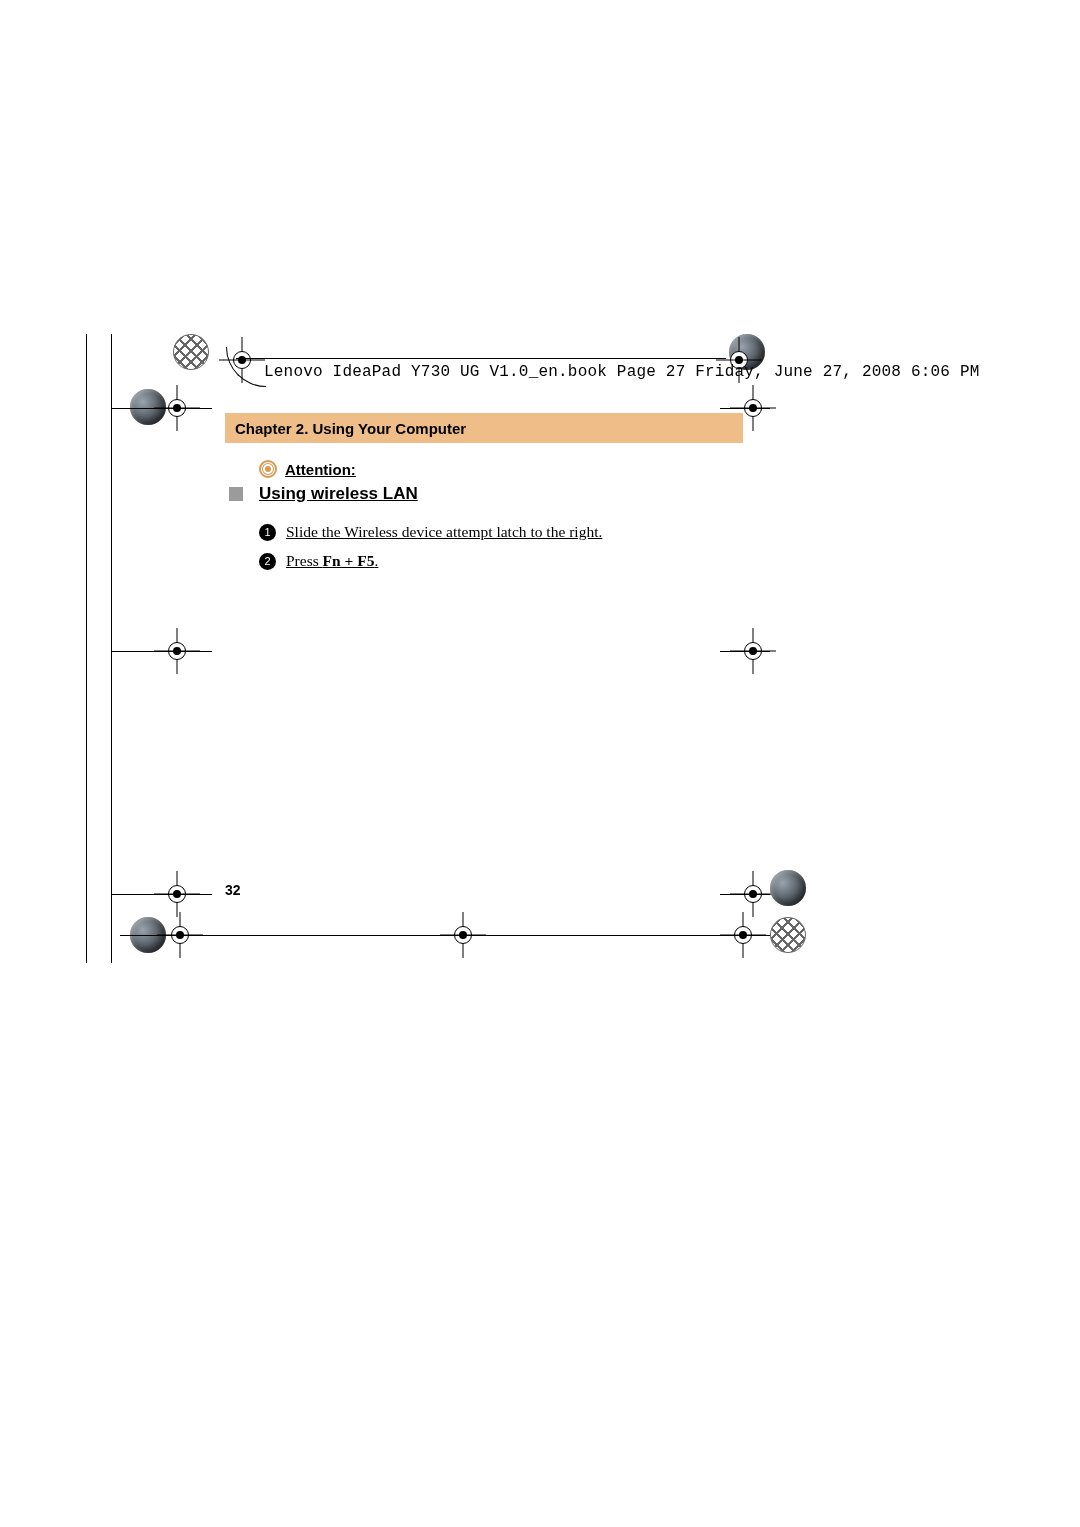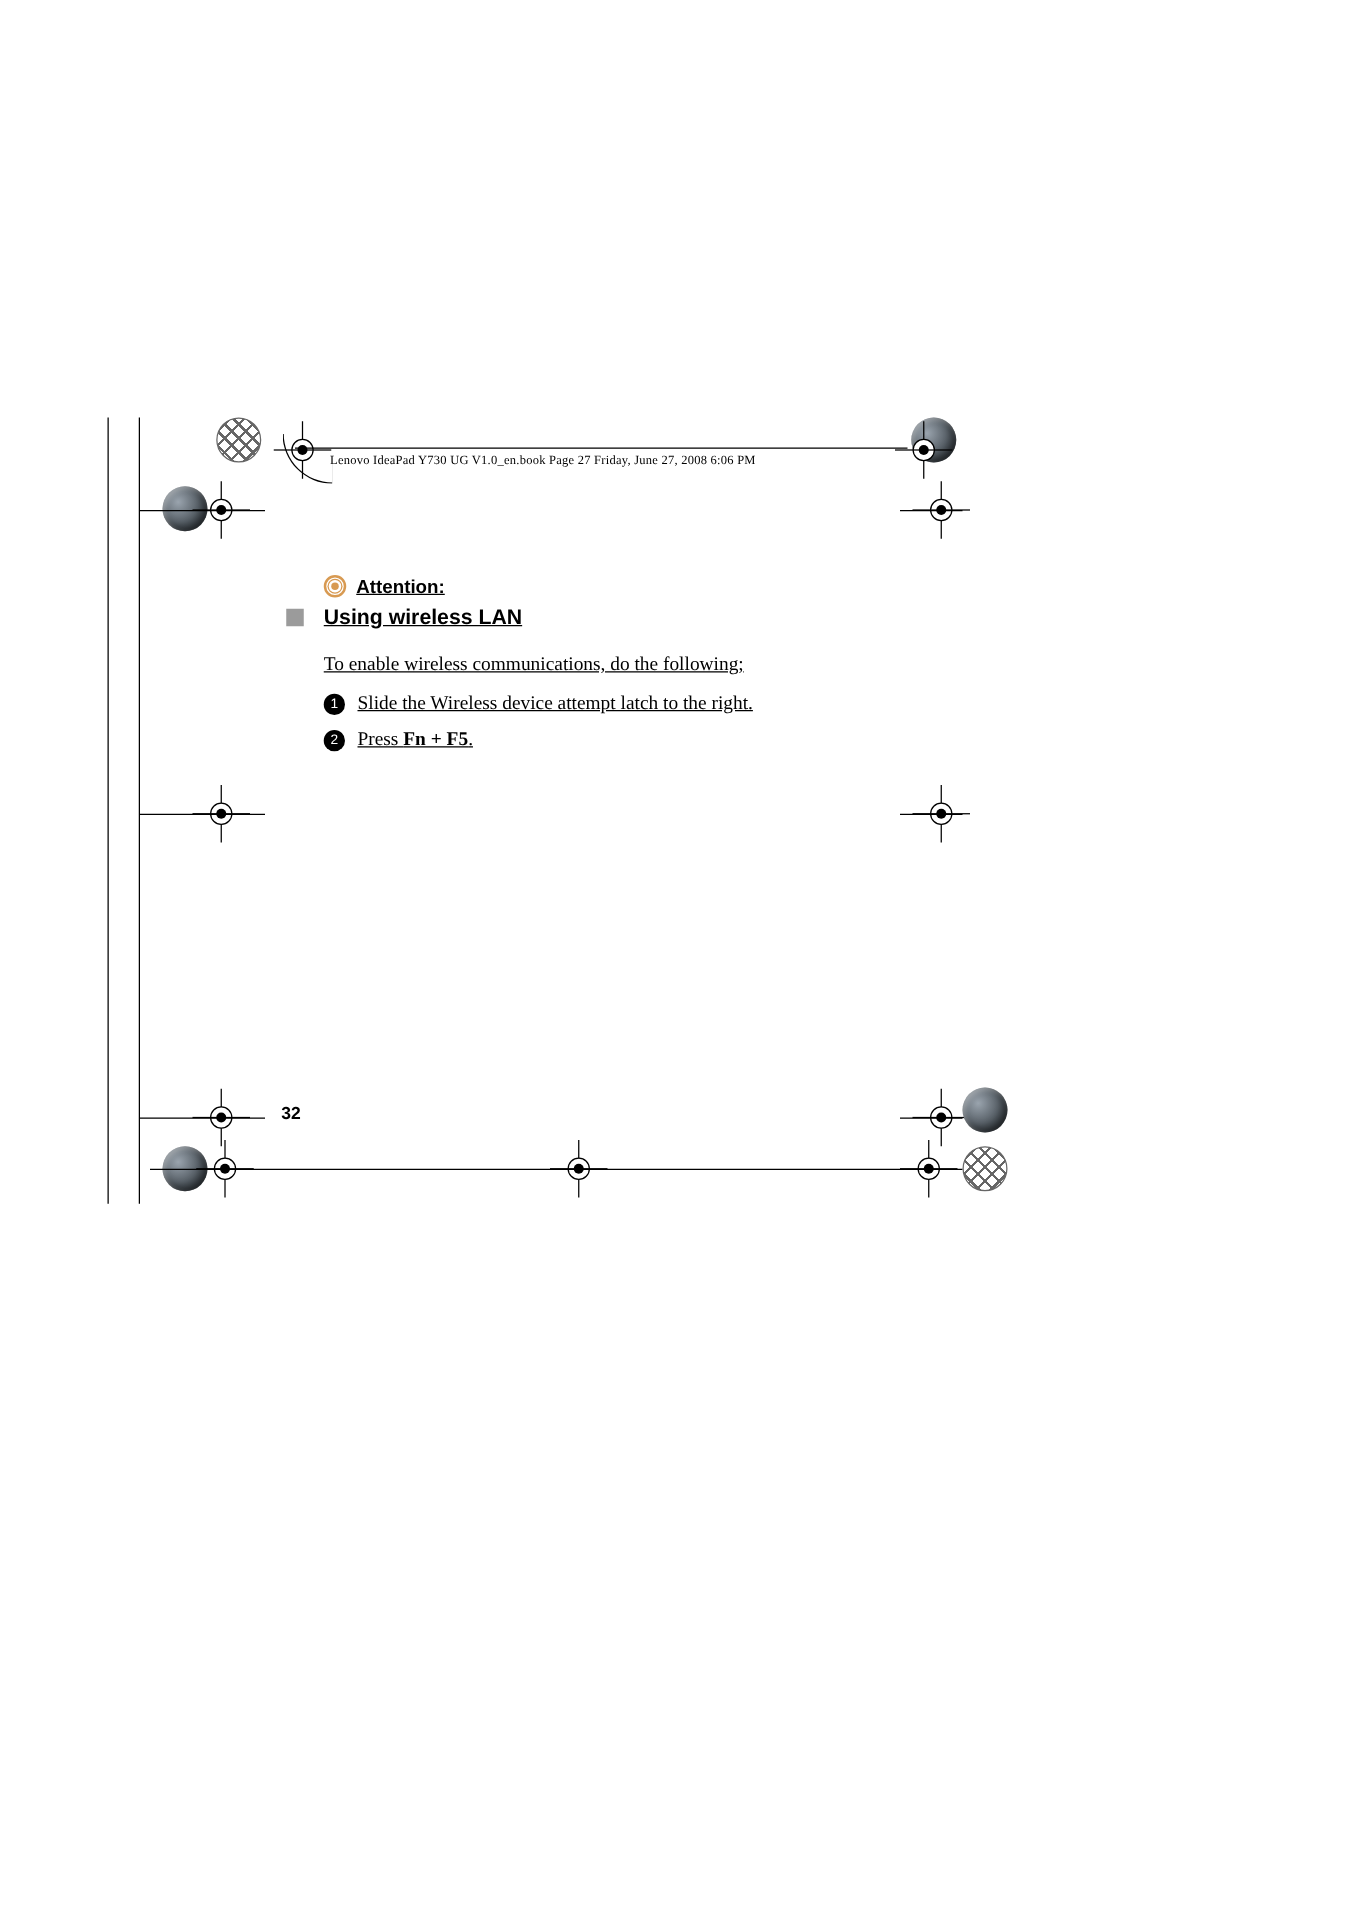--- a/index.html
+++ b/index.html
@@ -20,21 +20,21 @@
   .crosshair { position: absolute; width: 26px; height: 26px; }
   .crosshair::before, .crosshair::after { content:""; position:absolute; background:#000; }
   .crosshair::before { left:50%; top:-10px; width:1px; height:46px; transform:translateX(-50%); }
   .crosshair::after  { top:50%; left:-10px; height:1px; width:46px; transform:translateY(-50%); }
   .crosshair .ring { position:absolute; inset:4px; border:1px solid #000; border-radius:50%; background:#fff; }
   .crosshair .dot  { position:absolute; inset:9px; background:#000; border-radius:50%; }
 
   .vline { position:absolute; width:1px; background:#000; }
   .hline { position:absolute; height:1px; background:#000; }
 
-  .bookline { position:absolute; left:264px; top:363px; font-size:10px; font-family: Liberation Serif, serif; color:#000; letter-spacing:.2px; }
+  .bookline { position:absolute; left:264px; top:363px; font-size:16px; font-family: Liberation Mono, monospace; color:#000; letter-spacing:.2px; }
   .bookline-rule { position:absolute; left:236px; top:358px; width:490px; height:1px; background:#000; }
   .bookline-arc { position:absolute; left:226px; top:347px; width:40px; height:40px; border:1px solid #000; border-right:none; border-top:none; border-radius:0 0 0 40px; transform:rotate(0deg); background:transparent; }
   
 
   .chapter-band { position:absolute; left:225px; top:413px; width:518px; height:30px; background:#eebd88; display:flex; align-items:center; padding-left:10px; }
   .chapter-band span { font: bold 15px Arial, Helvetica, sans-serif; color:#000; }
 
   .content { position:absolute; left:259px; top:460px; width:494px; font-family: 'Book Antiqua', Palatino, Georgia, serif; font-size:15.5px; line-height:1.35; color:#000;text-decoration:underline; }
   .attention-row { display:flex; align-items:center; gap:8px; margin-bottom:6px; }
   .attn-icon { width:18px; height:18px; border:2px solid #d89a52; border-radius:50%; display:flex; align-items:center; justify-content:center; }
@@ -123,35 +123,37 @@
       <span class="dot"></span>
     </div>
   <div class="hline" style="left:120px; top:935px; width:650px;"></div>
   <div class="reg-hatched reg-circle" style="left:770px; top:917px;"></div>
   <div class="reg-big-dark reg-circle" style="left:770px; top:870px;"></div>
 
   <div class="bookline-arc"></div>
   <div class="bookline-rule"></div>
   <div class="bookline">Lenovo IdeaPad Y730 UG V1.0_en.book  Page 27  Friday, June 27, 2008  6:06 PM</div>
 
+  <div class="chapter-band">
+    <span>Chapter 2. Using Your Computer</span>
+  </div>
 
   <div class="content">
     <div class="attention-row">
       <span class="attn-icon">
           <span class="inner"></span>
         </span>
       <span class="attn-label">Attention:</span>
     </div>
 
     <div class="section-row">
       <span class="sq"></span>
       <span class="section-title">Using wireless LAN</span>
     </div>
 
-    <div class="p" style="margin-bottom:10px;">To enable wireless communications, do the following;</div>
 
     <ul class="steps">
       <li>
         <span class="num-badge">1</span>
         <span>Slide the Wireless device attempt latch to the right.</span>
       </li>
       <li>
         <span class="num-badge">2</span>
         <span>
           <span>Press </span><b>Fn + F5</b><span>.</span>

